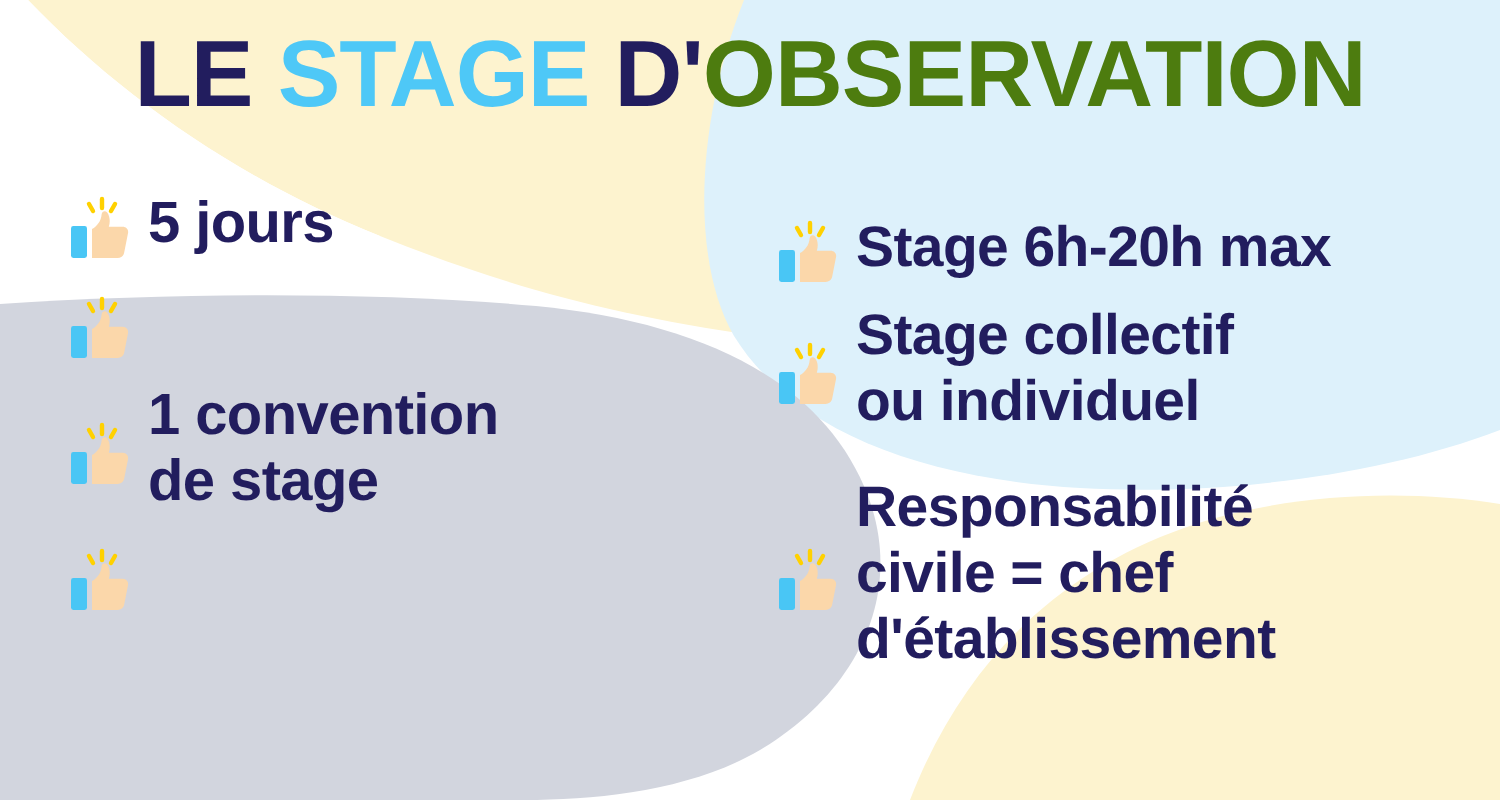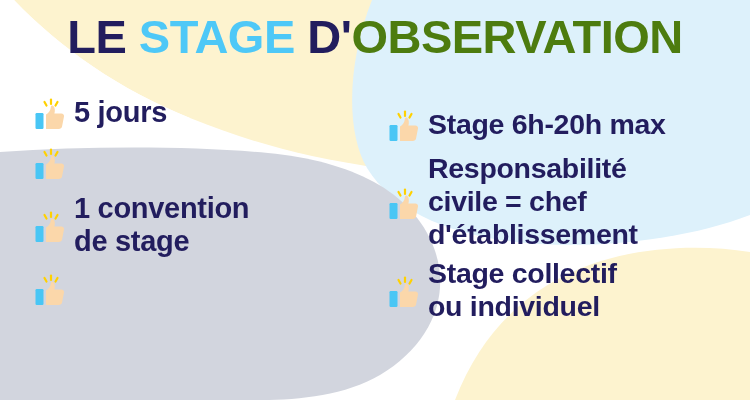--- a/index.html
+++ b/index.html
@@ -184,48 +184,48 @@
           <line x1="23.5" y1="4" x2="21.5" y2="7.5"></line>
         </g>
         <rect x="1.5" y="15" width="8" height="16" rx="1.2" fill="#49c6f5"></rect>
         <path fill="#fbd7aa" d="M12 31 L12 16.5 C14.6 15 16.6 12.4 16.8 9.2 C16.9 7.6 18.6 7 19.6 8.2
                                 C21 10 21.2 13 20.4 15.4 L27.3 15.4 C29.2 15.4 30.4 16.9 30 18.6
                                 L28.1 28.3 C27.8 30 26.4 31 24.8 31 Z"></path>
       </svg>
       <div class="item-text">Stage 6h-20h max</div>
     </div>
 
+    <div class="item gap-b">
+      <svg class="item-icon" viewBox="0 0 34 34" aria-hidden="true">
+        <g stroke="#ffd100" stroke-width="2.2" stroke-linecap="round">
+          <line x1="17" y1="1.5" x2="17" y2="6"></line>
+          <line x1="10.5" y1="4" x2="12.5" y2="7.5"></line>
+          <line x1="23.5" y1="4" x2="21.5" y2="7.5"></line>
+        </g>
+        <rect x="1.5" y="15" width="8" height="16" rx="1.2" fill="#49c6f5"></rect>
+        <path fill="#fbd7aa" d="M12 31 L12 16.5 C14.6 15 16.6 12.4 16.8 9.2 C16.9 7.6 18.6 7 19.6 8.2
+                                C21 10 21.2 13 20.4 15.4 L27.3 15.4 C29.2 15.4 30.4 16.9 30 18.6
+                                L28.1 28.3 C27.8 30 26.4 31 24.8 31 Z"></path>
+      </svg>
+      <div class="item-text">Stage collectif
+ou individuel</div>
+    </div>
+
     <div class="item">
       <svg class="item-icon" viewBox="0 0 34 34" aria-hidden="true">
         <g stroke="#ffd100" stroke-width="2.2" stroke-linecap="round">
           <line x1="17" y1="1.5" x2="17" y2="6"></line>
           <line x1="10.5" y1="4" x2="12.5" y2="7.5"></line>
           <line x1="23.5" y1="4" x2="21.5" y2="7.5"></line>
         </g>
         <rect x="1.5" y="15" width="8" height="16" rx="1.2" fill="#49c6f5"></rect>
         <path fill="#fbd7aa" d="M12 31 L12 16.5 C14.6 15 16.6 12.4 16.8 9.2 C16.9 7.6 18.6 7 19.6 8.2
                                 C21 10 21.2 13 20.4 15.4 L27.3 15.4 C29.2 15.4 30.4 16.9 30 18.6
                                 L28.1 28.3 C27.8 30 26.4 31 24.8 31 Z"></path>
       </svg>
       <div class="item-text">Responsabilité
 civile = chef
 d'établissement</div>
     </div>
 
-    <div class="item gap-b">
-      <svg class="item-icon" viewBox="0 0 34 34" aria-hidden="true">
-        <g stroke="#ffd100" stroke-width="2.2" stroke-linecap="round">
-          <line x1="17" y1="1.5" x2="17" y2="6"></line>
-          <line x1="10.5" y1="4" x2="12.5" y2="7.5"></line>
-          <line x1="23.5" y1="4" x2="21.5" y2="7.5"></line>
-        </g>
-        <rect x="1.5" y="15" width="8" height="16" rx="1.2" fill="#49c6f5"></rect>
-        <path fill="#fbd7aa" d="M12 31 L12 16.5 C14.6 15 16.6 12.4 16.8 9.2 C16.9 7.6 18.6 7 19.6 8.2
-                                C21 10 21.2 13 20.4 15.4 L27.3 15.4 C29.2 15.4 30.4 16.9 30 18.6
-                                L28.1 28.3 C27.8 30 26.4 31 24.8 31 Z"></path>
-      </svg>
-      <div class="item-text">Stage collectif
-ou individuel</div>
-    </div>
-
   </div>
 
 </div>
 
 </body></html>

